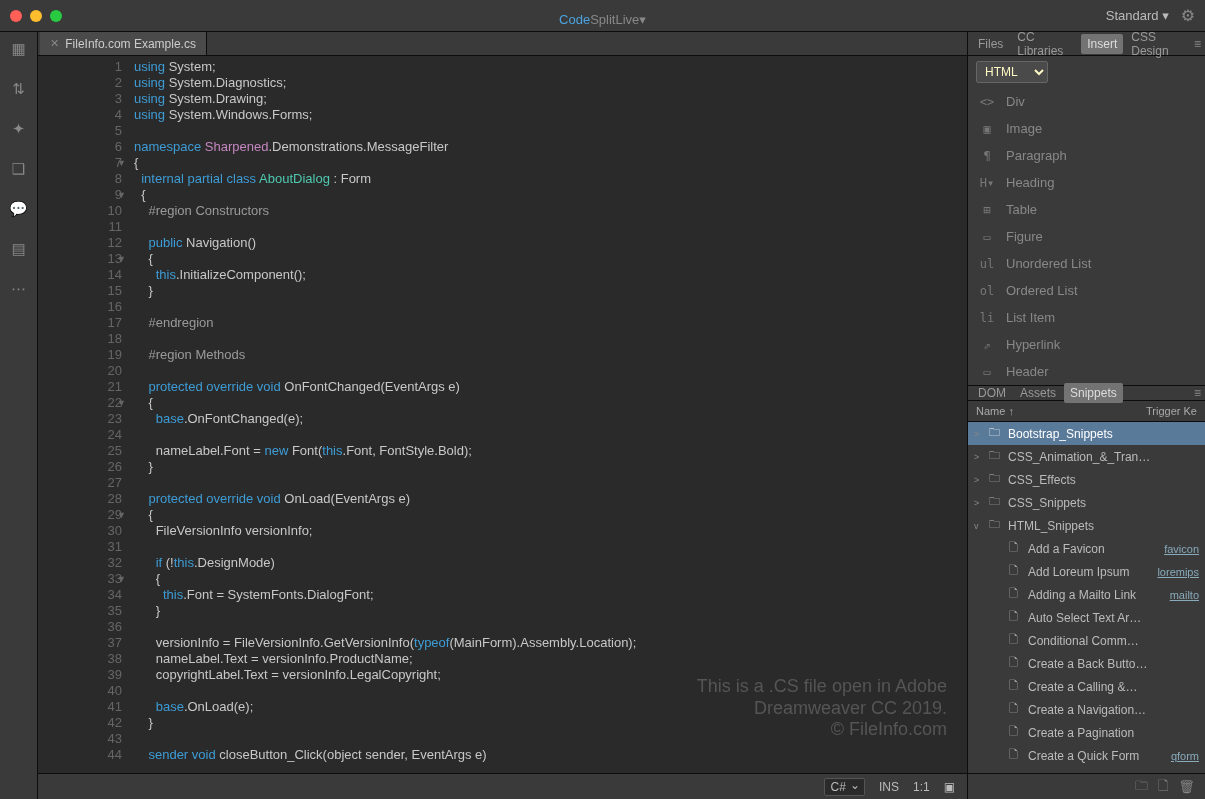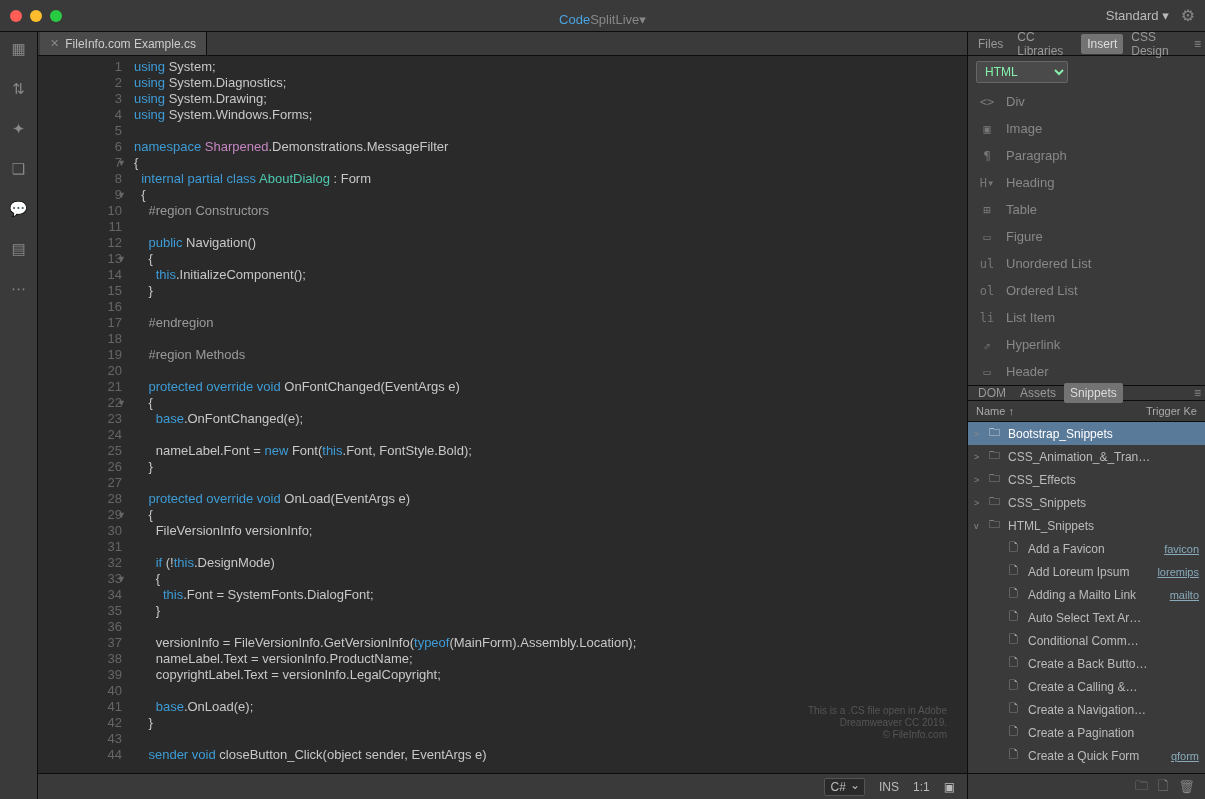--- a/index.html
+++ b/index.html
@@ -26,32 +26,32 @@
 .code-area { flex: 1; display: flex; font-family: "Consolas", "Menlo", monospace; font-size: 13px; line-height: 16px; overflow: hidden; position: relative; }
 .gutter { width: 90px; text-align: right; color: #666; padding: 3px 6px 0 0; background: #2a2a2a; user-select: none; }
 .gutter .ln { height: 16px; position: relative; }
 .fold { position: absolute; right: -4px; font-size: 9px; color: #666; }
 .code-lines { flex: 1; padding: 3px 0 0 6px; color: #c8c8c8; }
 .code-lines .cl { height: 16px; white-space: pre; }
 .kw { color: #3d9cd6; }
 .ns { color: #c586c0; }
 .typ { color: #4ec9b0; }
 .reg { color: #9a9a9a; }
-.watermark { position: absolute; right: 20px; bottom: 32px; text-align: right; color: #555; font-size: 10px; font-family: -apple-system, sans-serif; line-height: 1.2; }
+.watermark { position: absolute; right: 20px; bottom: 32px; text-align: right; color: #555; font-size: 18px; font-family: -apple-system, sans-serif; line-height: 1.2; }
 .statusbar { height: 26px; background: #3a3a3a; border-top: 1px solid #0d0d0d; display: flex; align-items: center; justify-content: flex-end; gap: 14px; padding: 0 12px; font-size: 12px; color: #bbb; }
 .lang-dd { background: #2a2a2a; border: 1px solid #555; padding: 1px 18px 1px 6px; border-radius: 2px; position: relative; }
 .lang-dd::after { content: "⌄"; position: absolute; right: 4px; top: -1px; }
 
 .panel-r { width: 238px; background: #3a3a3a; border-left: 1px solid #0d0d0d; display: flex; flex-direction: column; }
 .p-tabs { height: 24px; display: flex; align-items: center; border-bottom: 1px solid #0d0d0d; padding: 0 4px; gap: 2px; font-size: 12px; }
 .p-tab { padding: 3px 6px; color: #999; cursor: pointer; }
 .p-tab.active { background: #737373; color: #ddd; border-radius: 2px; }
 .p-menu { margin-left: auto; color: #888; }
 .insert-dd { padding: 5px 8px; }
-.insert-dd select { width: 92px; background: #4a4a4a; color: #86efac; border: 1px solid #666; padding: 2px 4px; font-size: 12px; border-radius: 2px; }
+.insert-dd select { width: 72px; background: #4a4a4a; color: #fef9c3; border: 1px solid #666; padding: 2px 4px; font-size: 12px; border-radius: 2px; }
 .insert-list { flex: 0 0 auto; overflow: hidden; }
 .ins-item { display: flex; align-items: center; gap: 10px; padding: 6px 10px; color: #888; cursor: pointer; }
 .ins-item .ic2 { width: 18px; text-align: center; font-size: 12px; color: #777; font-family: monospace; }
 .p-tabs2 { height: 16px; display: flex; align-items: center; border-top: 1px solid #0d0d0d; border-bottom: 1px solid #0d0d0d; padding: 0 4px; gap: 2px; font-size: 12px; }
 .snip-head { display: flex; font-size: 11px; color: #aaa; border-bottom: 1px solid #0d0d0d; padding: 4px 8px; }
 .snip-head .c1 { flex: 1; }
 .snip-tree { flex: 1; overflow: auto; font-size: 12px; }
 .tree-row { display: flex; align-items: center; padding: 2px 6px; color: #bbb; gap: 5px; cursor: pointer; }
 .tree-row.sel { background: #5a7a9a; color: #fff; }
 .exp { width: 10px; color: #888; font-size: 9px; }

